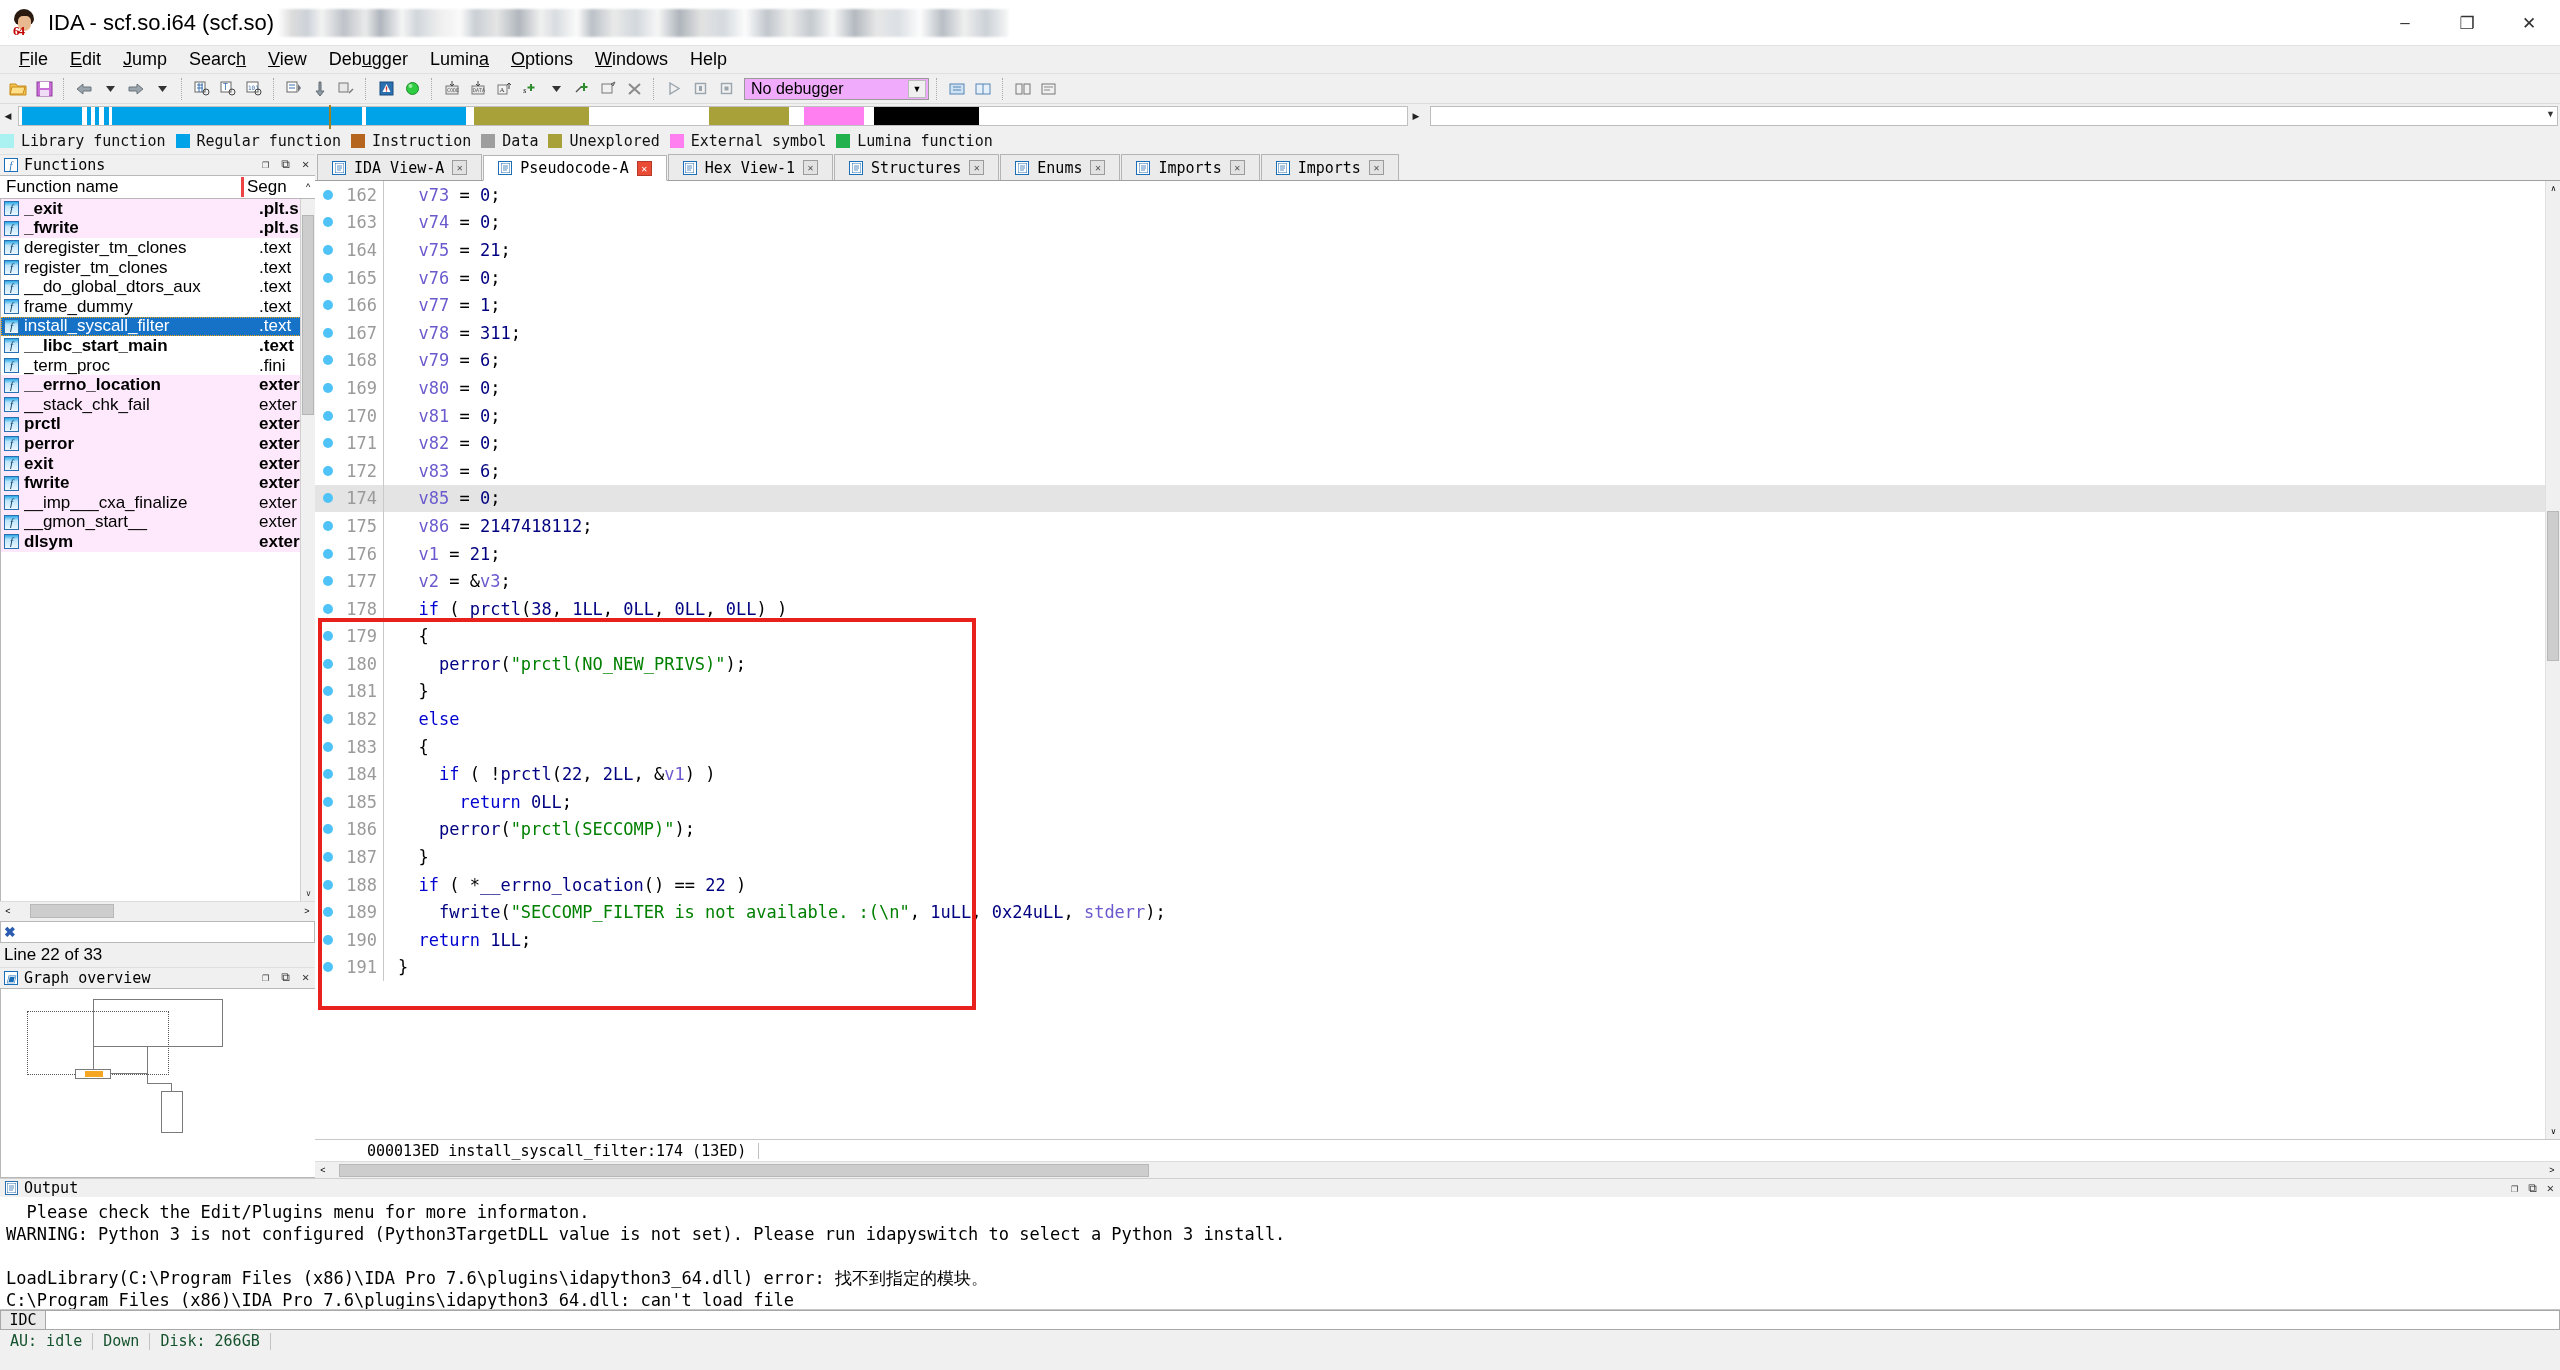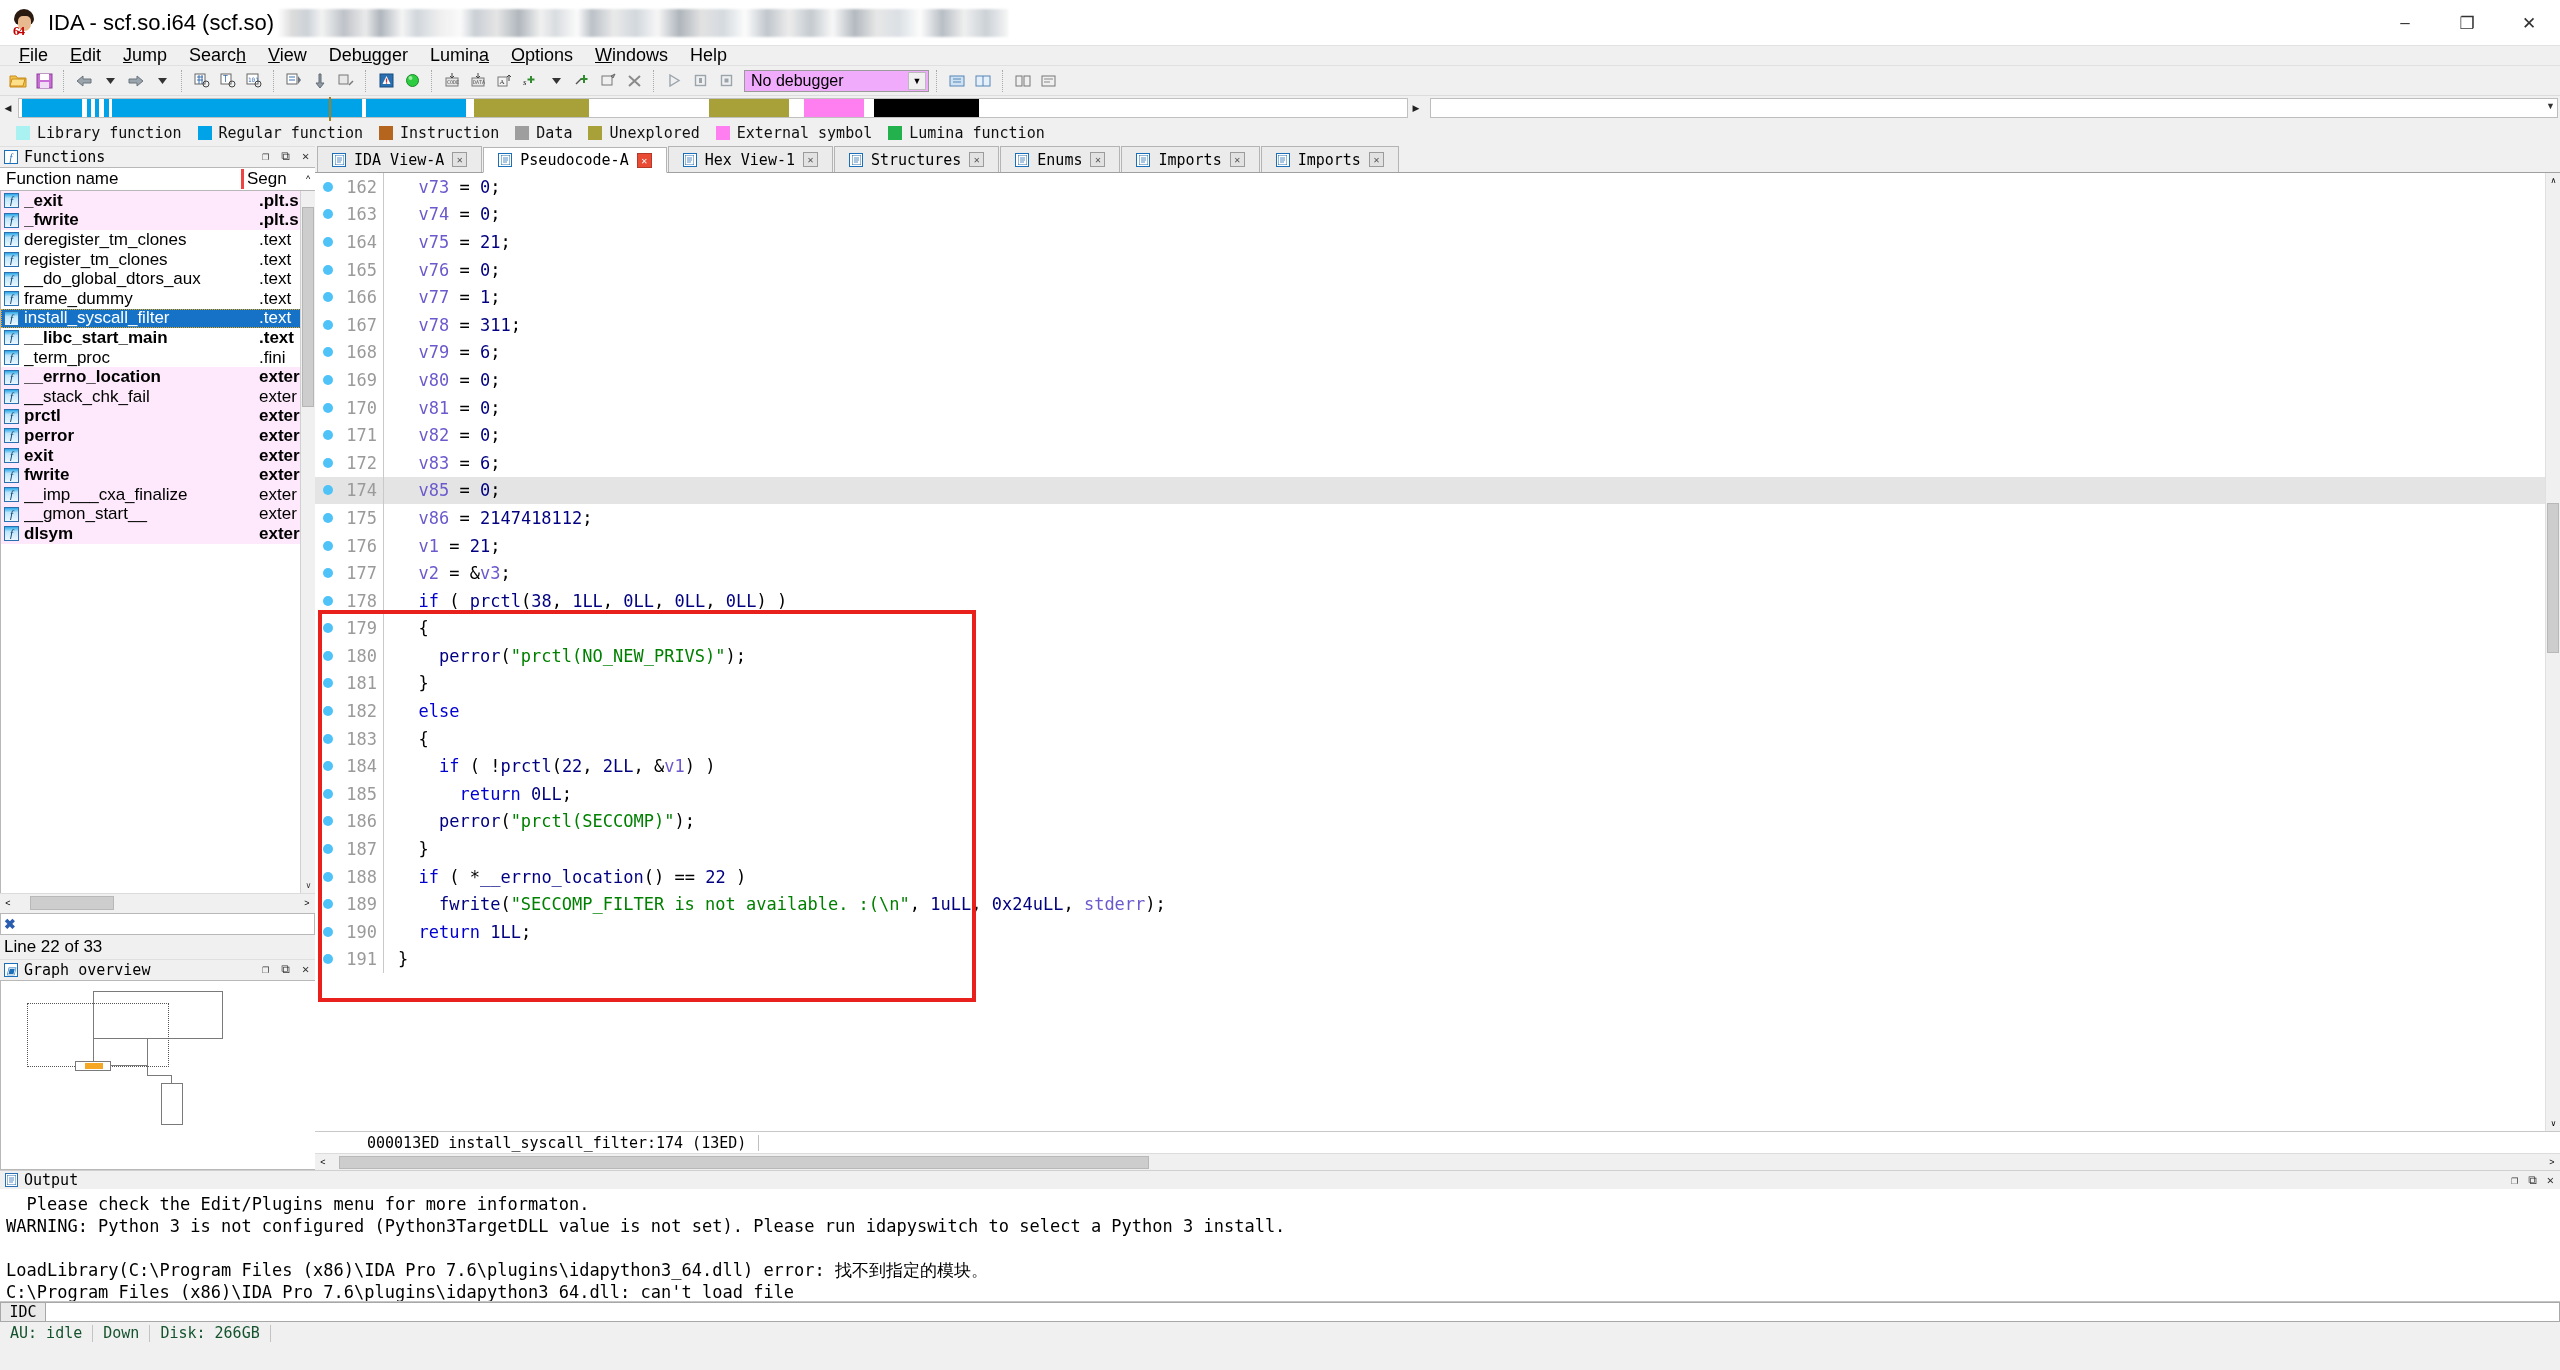--- a/index.html
+++ b/index.html
@@ -54,21 +54,21 @@
     opacity: .92;
   }
   .win-btns { position: absolute; right: 0; top: 0; height: 46px; display: flex; }
   .win-btn {
     width: 62px; height: 46px; display: flex; align-items: center; justify-content: center;
     color: #333; font-size: 17px;
   }
 
   
   #menubar {
-    height: 20px; background: #f0f0f0; display: flex; align-items: center;
+    height: 28px; background: #f0f0f0; display: flex; align-items: center;
     padding-left: 8px; font-size: 18px; color: #000;
     border-bottom: 1px solid #e0e0e0;
   }
   .menu-item { padding: 2px 11px; cursor: default; white-space: nowrap; }
   .menu-item u { text-decoration: underline; }
 
   
   #toolbar {
     height: 30px; background: #f0f0f0; display: flex; align-items: center;
     padding-left: 6px; gap: 2px; border-bottom: 1px solid #dcdcdc;
@@ -107,21 +107,21 @@
     height: 20px; flex: 1 1 auto; margin-left: 6px; margin-right: 2px;
     border: 1px solid #bdbdbd; background: #fff; position: relative;
   }
   #nav-extra .ddarrow {
     position:absolute; right:2px; top:2px; font-size:9px; color:#333;
   }
 
   
   #legend {
     height: 26px; background: #f0f0f0; display: flex; align-items: center;
-    padding-left: 16px; gap: 6px;
+    
     font-family: "DejaVu Sans Mono", monospace; font-size: 15px; color: #111;
   }
   .lg { display: flex; align-items: center; gap: 7px; margin-right: 10px; }
   .lg .sw { width: 14px; height: 14px; display: inline-block; }
 
   
   #main { display: flex; height: 1024px; }
 
   
   #leftdock { width: 315px; display: flex; flex-direction: column; background: #f0f0f0; }

